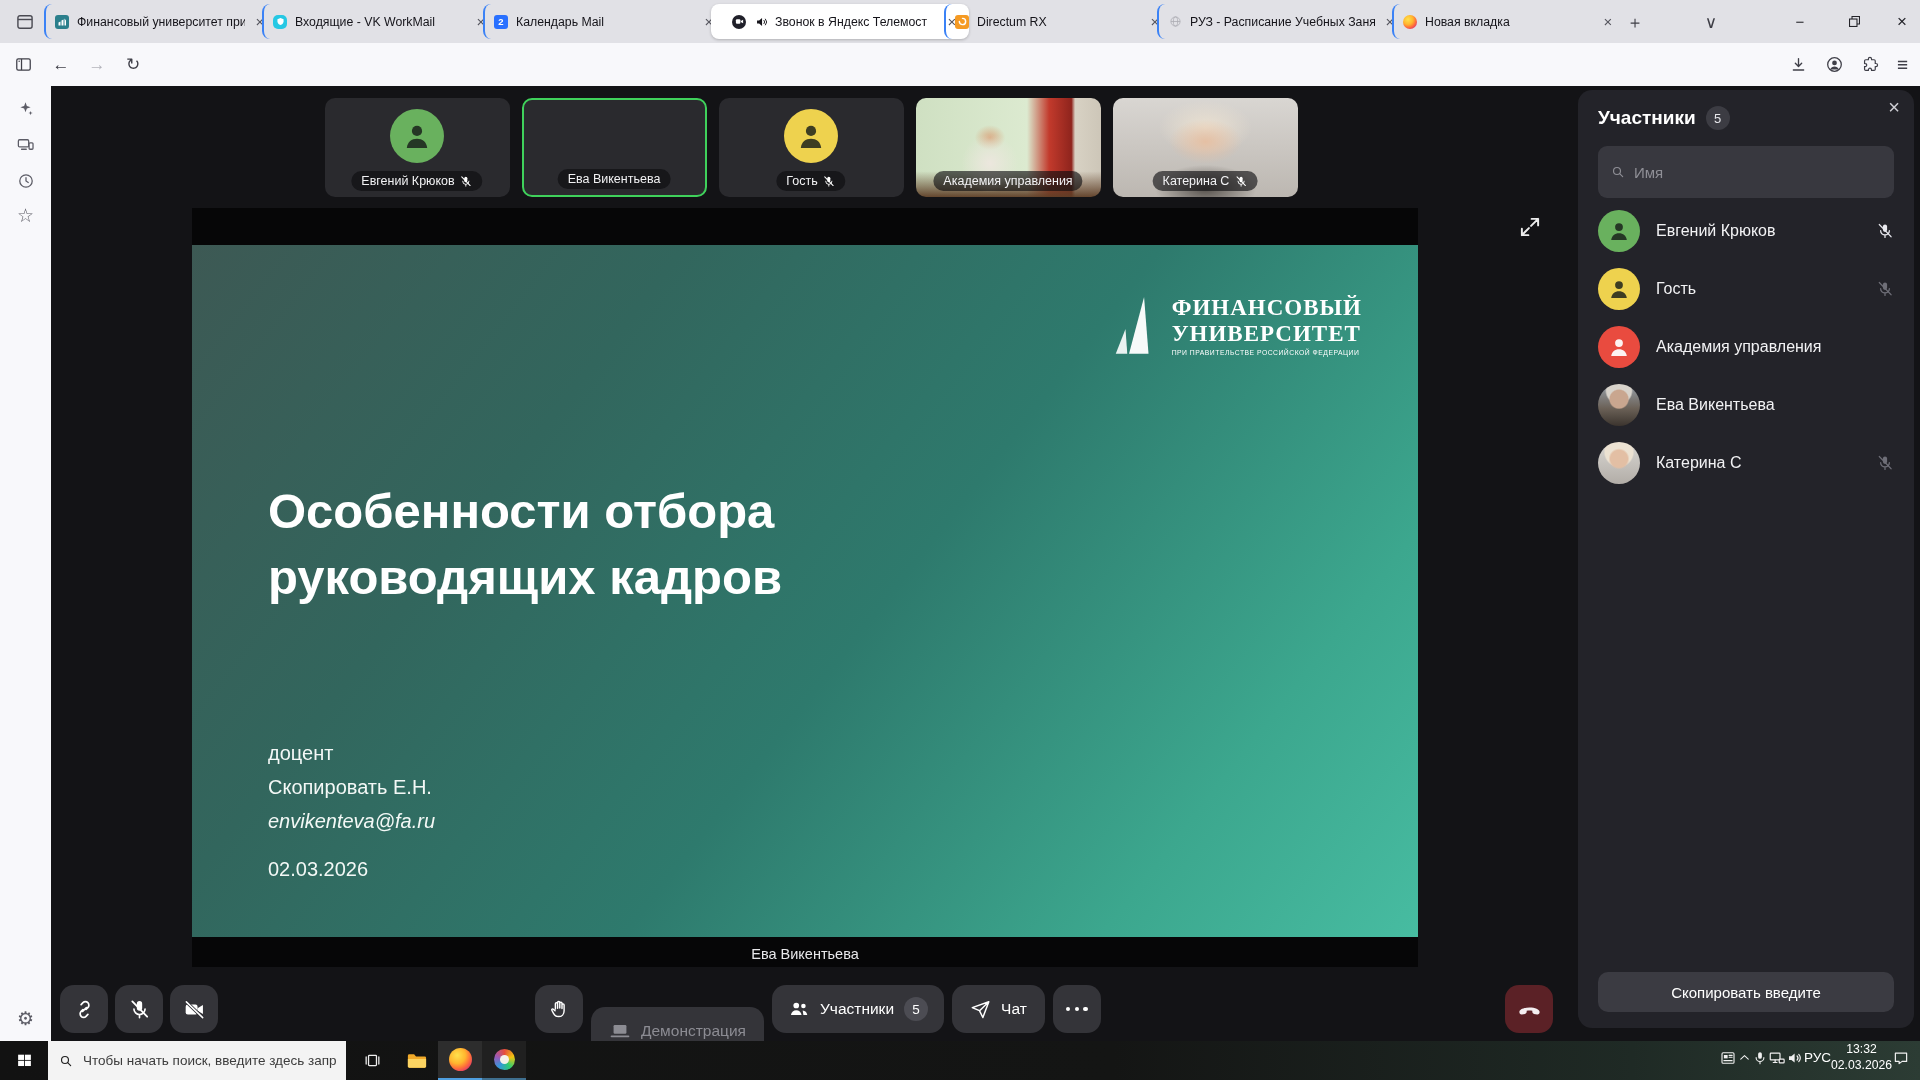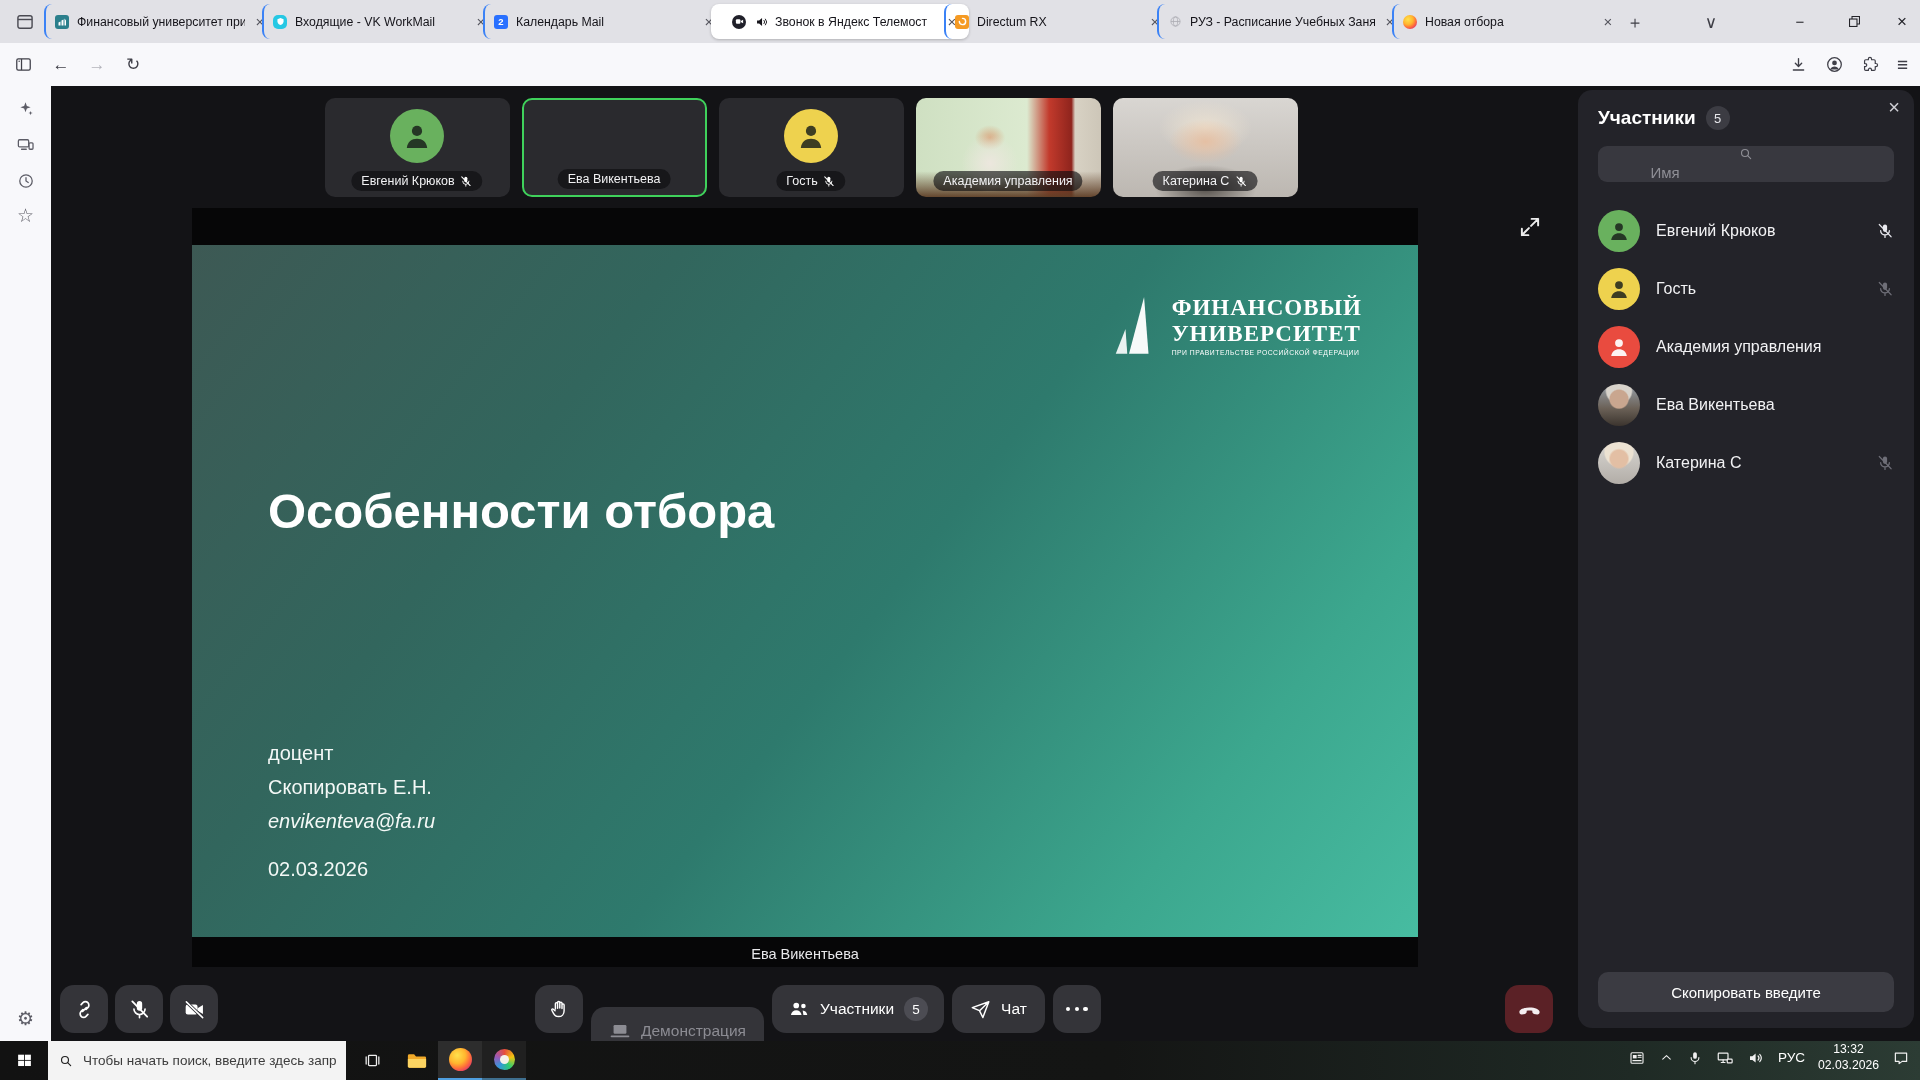--- a/index.html
+++ b/index.html
@@ -111,21 +111,21 @@
 
   
   .panel{position:absolute;left:1527px;top:4px;width:336px;height:938px;background:#232329;
          border-radius:14px;color:#fff;}
   .p-close{position:absolute;right:14px;top:6px;font-size:20px;color:#cfcfd5;}
   .p-head{position:absolute;left:20px;top:16px;display:flex;align-items:center;gap:10px;}
   .p-title{font-size:19px;font-weight:700;}
   .p-badge{width:24px;height:24px;border-radius:50%;background:#3c3c43;display:flex;
            align-items:center;justify-content:center;font-size:13px;color:#e6e6ea;}
   .p-search{position:absolute;left:20px;right:20px;top:56px;height:36px;background:#38383f;
-            border-radius:9px;display:flex;align-items:center;padding:0 12px;flex-direction:column;}
+            border-radius:9px;display:flex;align-items:center;padding:8px 12px;}
   .p-search .sic{width:16px;height:16px;color:#8f8f96;flex:0 0 auto;}
   .p-search input{flex:1;margin-left:8px;background:transparent;border:none;outline:none;
             color:#e8e8ea;font-size:15px;font-family:"Liberation Sans",sans-serif;}
   .p-search input::placeholder{color:#8f8f96;}
   .plist{position:absolute;left:0;right:0;top:112px;}
   .pitem{height:58px;display:flex;align-items:center;padding:0 20px;}
   .pav{width:42px;height:42px;border-radius:50%;display:flex;align-items:center;
        justify-content:center;flex:0 0 auto;overflow:hidden;}
   .pname{margin-left:16px;font-size:16px;color:#f2f2f4;}
   .pmic-r{margin-left:auto;width:18px;height:18px;}
@@ -157,21 +157,21 @@
       color:#eee;box-sizing:border-box;}
   .tb-app.ffactive{background:#2d2d2d;border-bottom:2.5px solid #4f9fe0;}
   .tb-app.running{background:#202020;border-bottom:2px solid #3f6f8f;}
   .fflogo{width:23px;height:23px;border-radius:50%;
       background:radial-gradient(circle at 36% 32%,#ffe14d 0%,#ffb62e 38%,#ff7139 60%,#e0356a 82%,#9a2c8a 100%);}
   .paintlogo{width:21px;height:21px;border-radius:50%;position:relative;
       background:conic-gradient(#e74c3c,#f1c40f,#2ecc71,#3498db,#9b59b6,#e74c3c);}
   .paintlogo::after{content:"";position:absolute;left:6px;top:6px;width:9px;height:9px;
       border-radius:50%;background:#f5f1ea;}
   .tb-tray{position:absolute;right:10px;top:0;height:33px;display:flex;align-items:center;
-      gap:13px;color:#f0f0f0;}
+      color:#f0f0f0;}
   .tb-lang{font-size:13.5px;color:#fff;}
   .tb-clock{font-size:12.2px;line-height:1.25;color:#fff;text-align:center;}
   .trayic{width:18px;height:18px;}
 
   input{padding:0;}
 </style>
 </head>
 <body>
 
 <svg width="0" height="0" style="position:absolute">
@@ -399,21 +399,21 @@
           </svg>
       </span>
       <span class="tlabel">РУЗ - Расписание Учебных Заняти</span>
       <span class="tclose">×</span>
     </div>
 
     <div class="tab inactive" style="left:1392px;width:215px;">
       <span class="fav">
         <span class="fflogo" style="width:14px;height:14px;"></span>
       </span>
-      <span class="tlabel">Новая отбора</span>
+      <span class="tlabel">Новая вкладка</span>
       <span class="tclose">×</span>
     </div>
 
     <div class="newtab-btn" style="left:1622px;">＋</div>
     <div class="tabs-drop" style="left:1698px;">∨</div>
 
     <div class="winbtn" style="left:1778px;">−</div>
     <div class="winbtn" style="left:1832px;">
       <svg class="ic" width="17" height="17" style="color:#232329;">
           <use href="#i-restore"></use>
@@ -545,20 +545,21 @@
             <path d="M13 38 L15 66 L2 66 Z" fill="#ffffff" opacity=".9"></path>
           </svg>
           <div>
             <div class="ltxt">ФИНАНСОВЫЙ</div>
             <div class="ltxt">УНИВЕРСИТЕТ</div>
             <div class="lsub">ПРИ ПРАВИТЕЛЬСТВЕ РОССИЙСКОЙ ФЕДЕРАЦИИ</div>
           </div>
         </div>
         <div class="s-title">
           <div>Особенности отбора</div>
+          <div>руководящих кадров</div>
         </div>
         <div class="s-block" style="top:497px;">доцент</div>
         <div class="s-block" style="top:531px;">Скопировать Е.Н.</div>
         <div class="s-block" style="top:565px;font-style:italic;">envikenteva@fa.ru</div>
         <div class="s-block" style="top:613px;">02.03.2026</div>
       </div>
       <div class="speaker-label">Ева Викентьева</div>
     </div>
 
     <div class="expand-btn">

